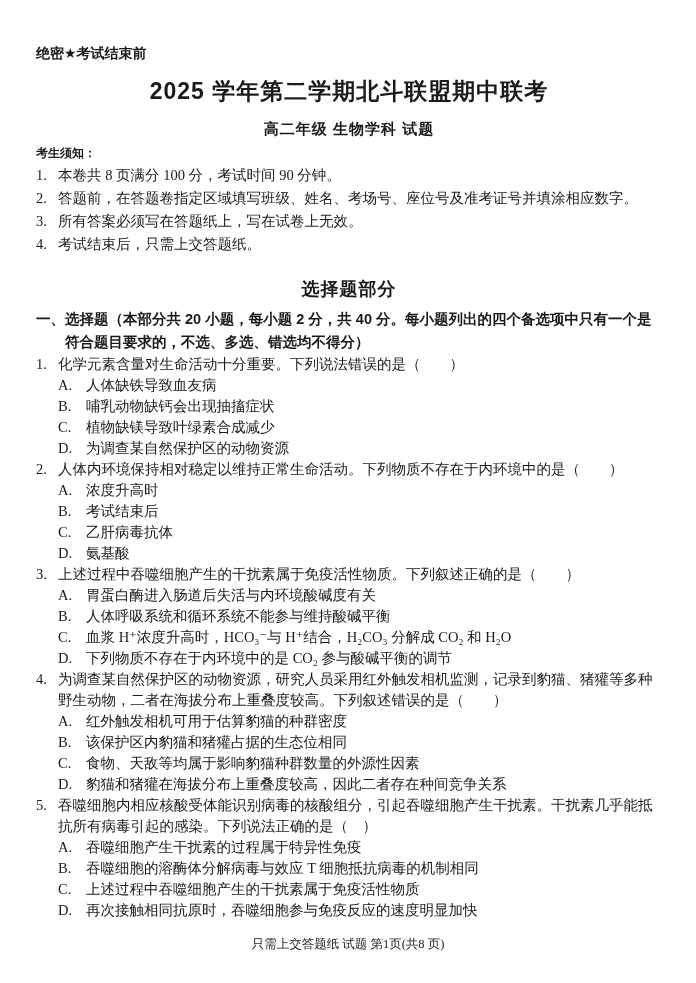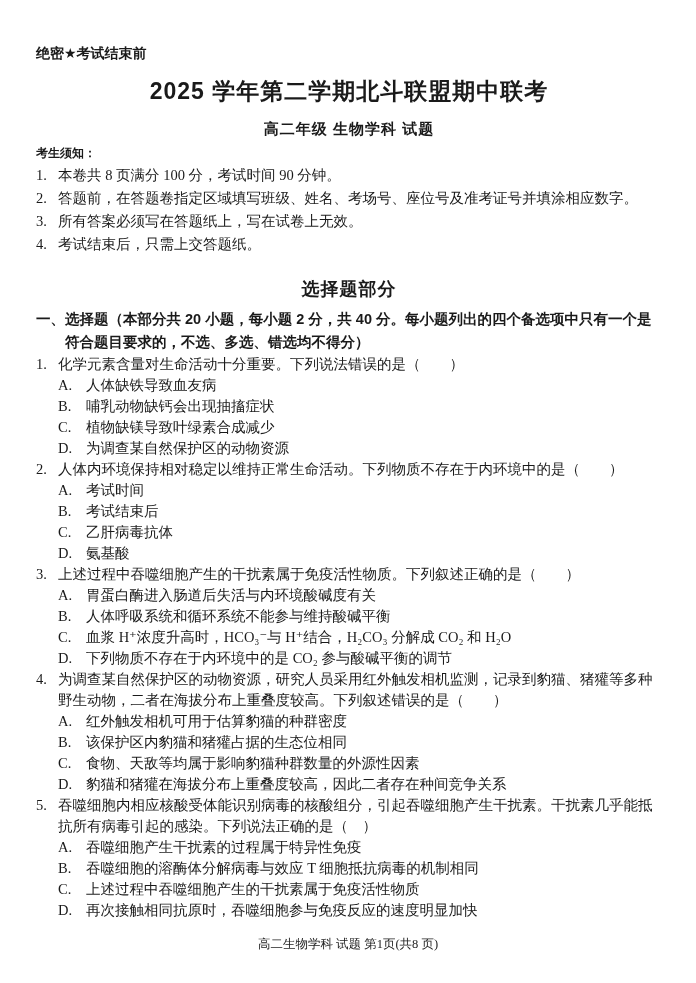--- a/index.html
+++ b/index.html
@@ -151,21 +151,21 @@
     </div>
   </div>
 
   <div class="question">
     <div class="q-line">
       <span class="q-num">2.</span>
       <span class="q-text">人体内环境保持相对稳定以维持正常生命活动。下列物质不存在于内环境中的是（　　）</span>
     </div>
     <div class="q-line q-option">
       <span class="opt-label">A.</span>
-      <span class="q-text">考试时间</span>
+      <span class="q-text">浓度升高时</span>
     </div>
     <div class="q-line q-option">
       <span class="opt-label">B.</span>
       <span class="q-text">考试结束后</span>
     </div>
     <div class="q-line q-option">
       <span class="opt-label">C.</span>
       <span class="q-text">乙肝病毒抗体</span>
     </div>
     <div class="q-line q-option">
@@ -238,13 +238,13 @@
       <span class="q-text">上述过程中吞噬细胞产生的干扰素属于免疫活性物质</span>
     </div>
     <div class="q-line q-option">
       <span class="opt-label">D.</span>
       <span class="q-text">再次接触相同抗原时，吞噬细胞参与免疫反应的速度明显加快</span>
     </div>
   </div>
 
 </div>
 
-<div class="footer">高二生物学科 试题 第1页(共8 页)</div>
+<div class="footer">只需上交答题纸 试题 第1页(共8 页)</div>
 
 </body></html>

